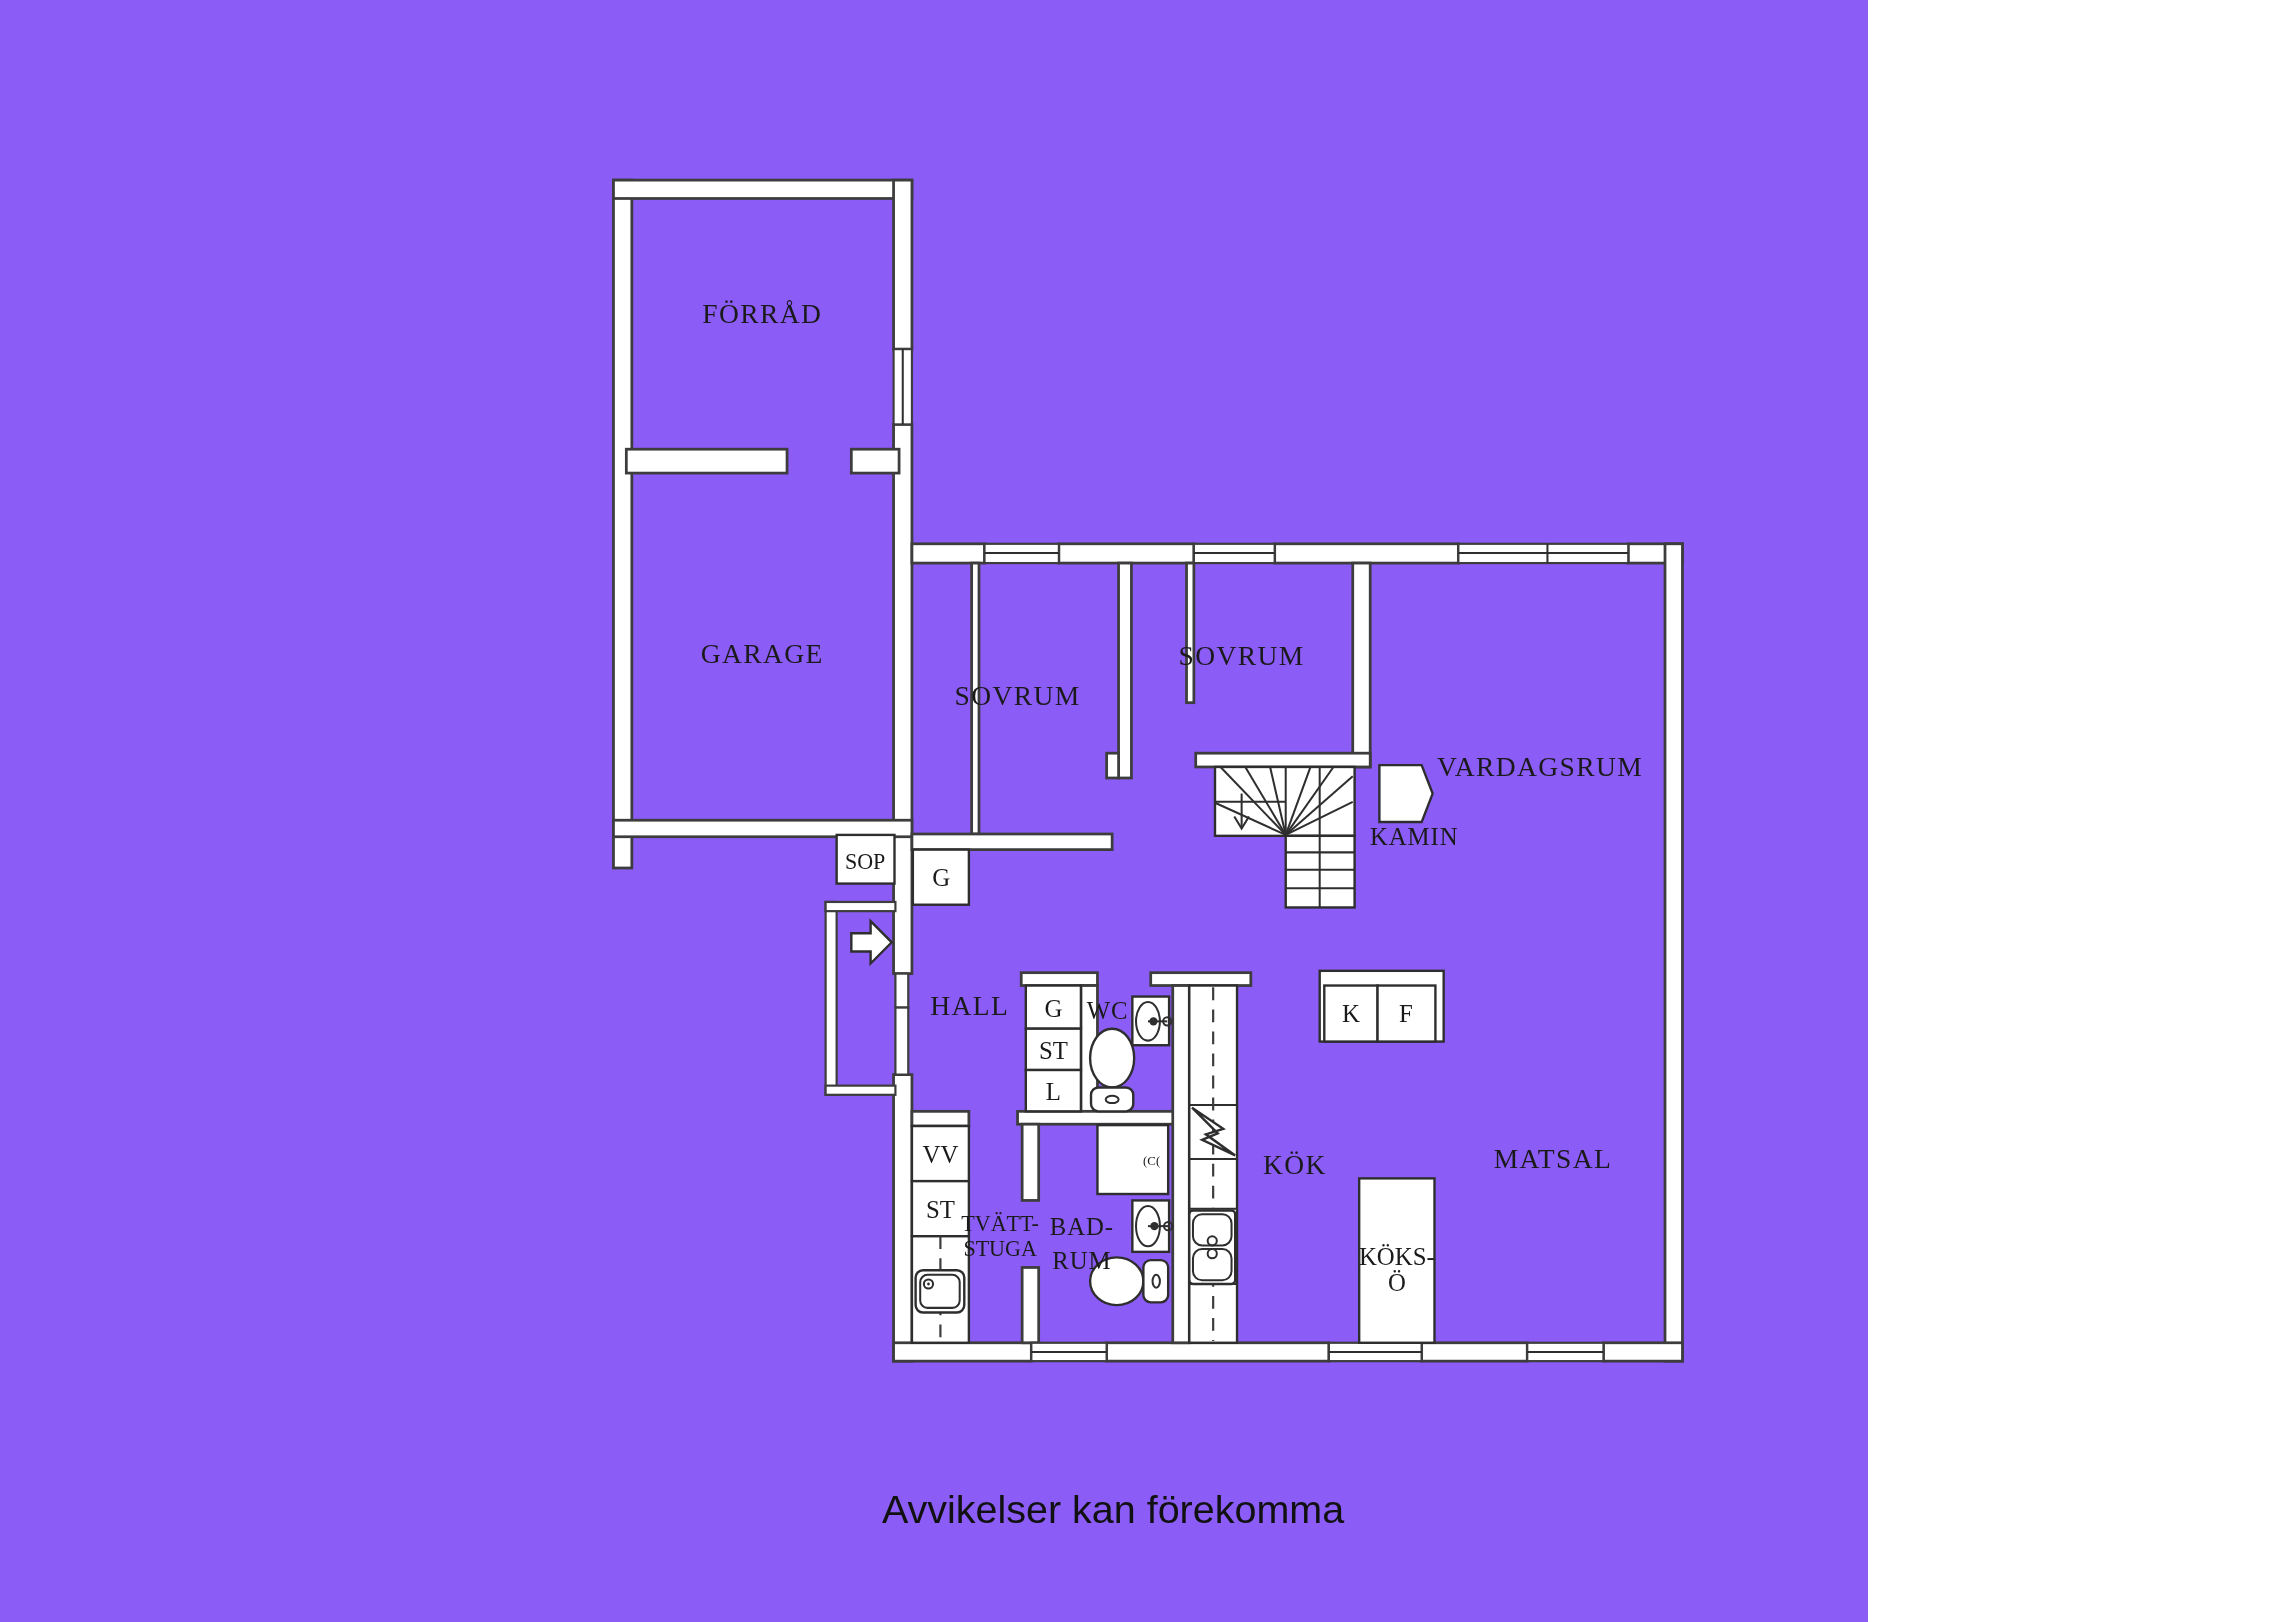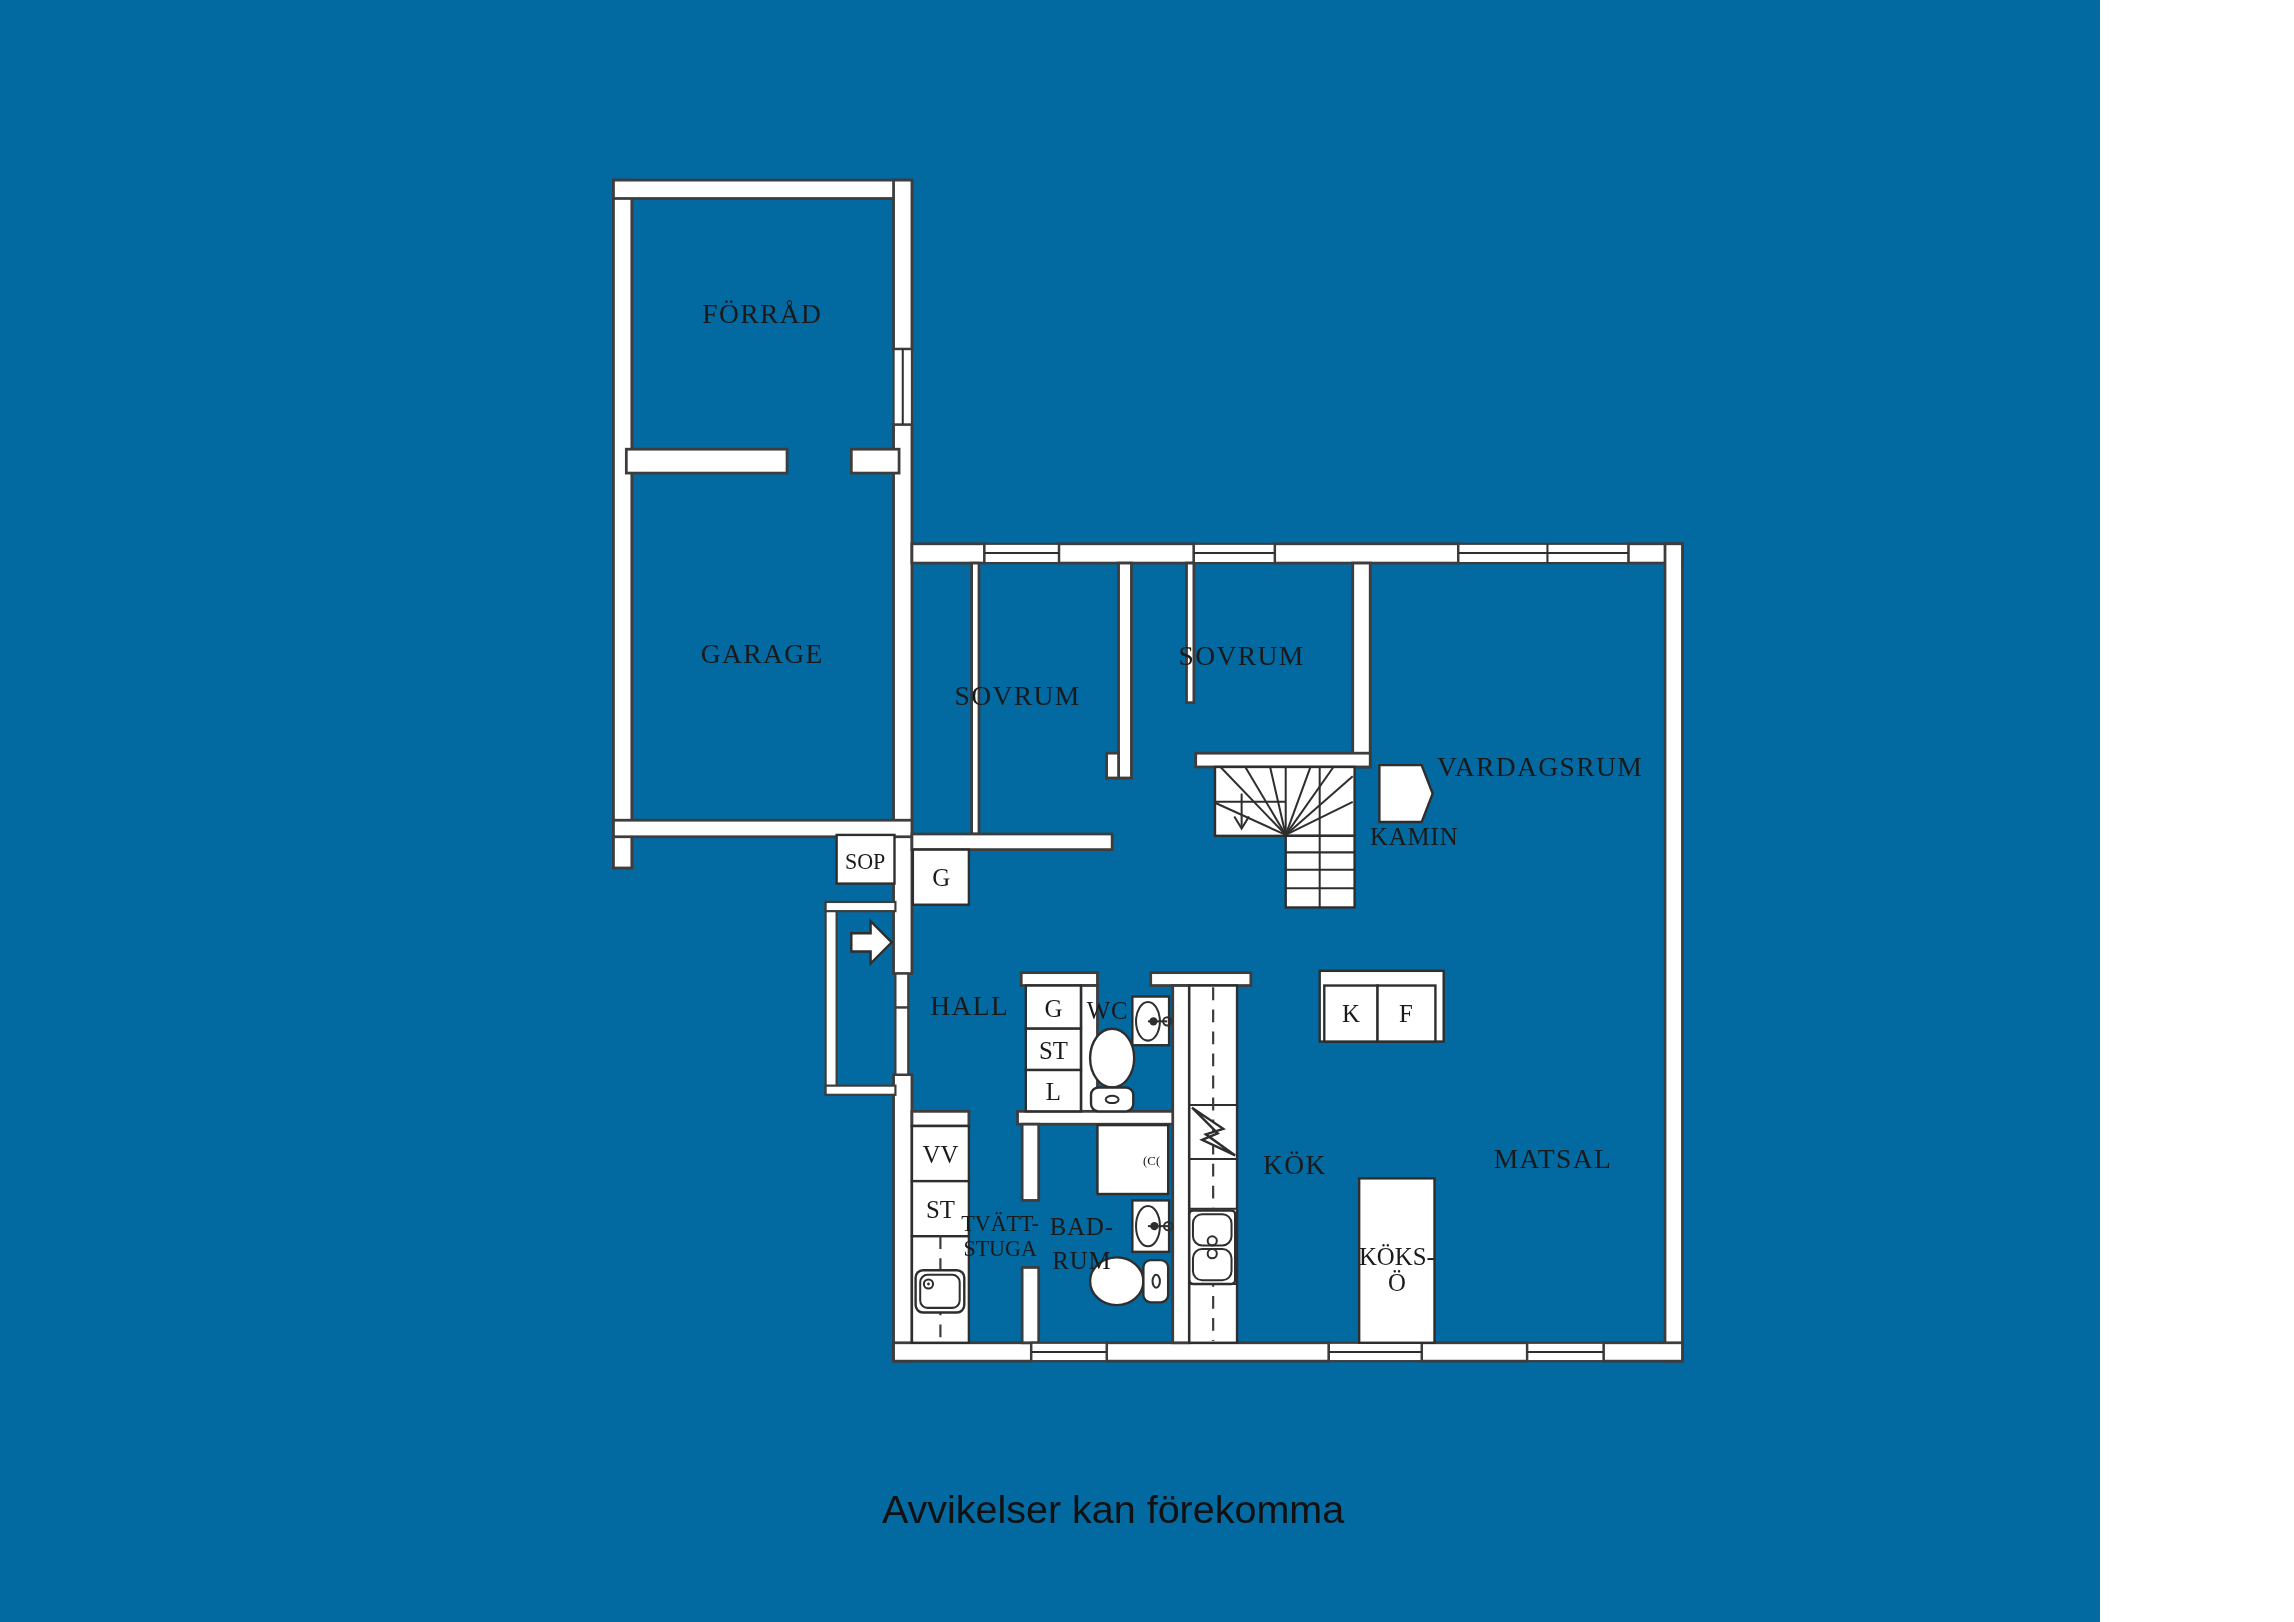--- a/index.html
+++ b/index.html
@@ -1,16 +1,16 @@
 <!DOCTYPE html>
 <html style="font-size:14.7px"><head>
 <meta charset="utf-8">
 <style>
   html,body{margin:0;padding:0;background:#ffffff;}
-  .page{position:relative;width:2100px;height:1623px;background:#0369a1;overflow:hidden;
+  .page{position:relative;width:1868px;height:1623px;background:#8b5cf6;overflow:hidden;
         font-family:"Liberation Serif", serif;}
   svg{position:absolute;left:0;top:0;}
   .wall{fill:#ffffff;stroke:#3d3d3d;stroke-width:3;}
   .thin{stroke:#3d3d3d;stroke-width:2.4;fill:#ffffff;}
   .fix{stroke:#2e2e2e;stroke-width:2.6;fill:#ffffff;}
   .fixl{stroke:#2e2e2e;stroke-width:2.2;fill:none;}
   .dash{stroke:#3d3d3d;stroke-width:2.4;fill:none;stroke-dasharray:14 10;}
   .room{font-family:"Liberation Serif", serif;font-size:30px;fill:#1a1a1a;letter-spacing:1.5px;}
   .room-s{font-family:"Liberation Serif", serif;font-size:27px;fill:#1a1a1a;letter-spacing:1px;}
   .code{font-family:"Liberation Serif", serif;font-size:27px;fill:#1a1a1a;}

